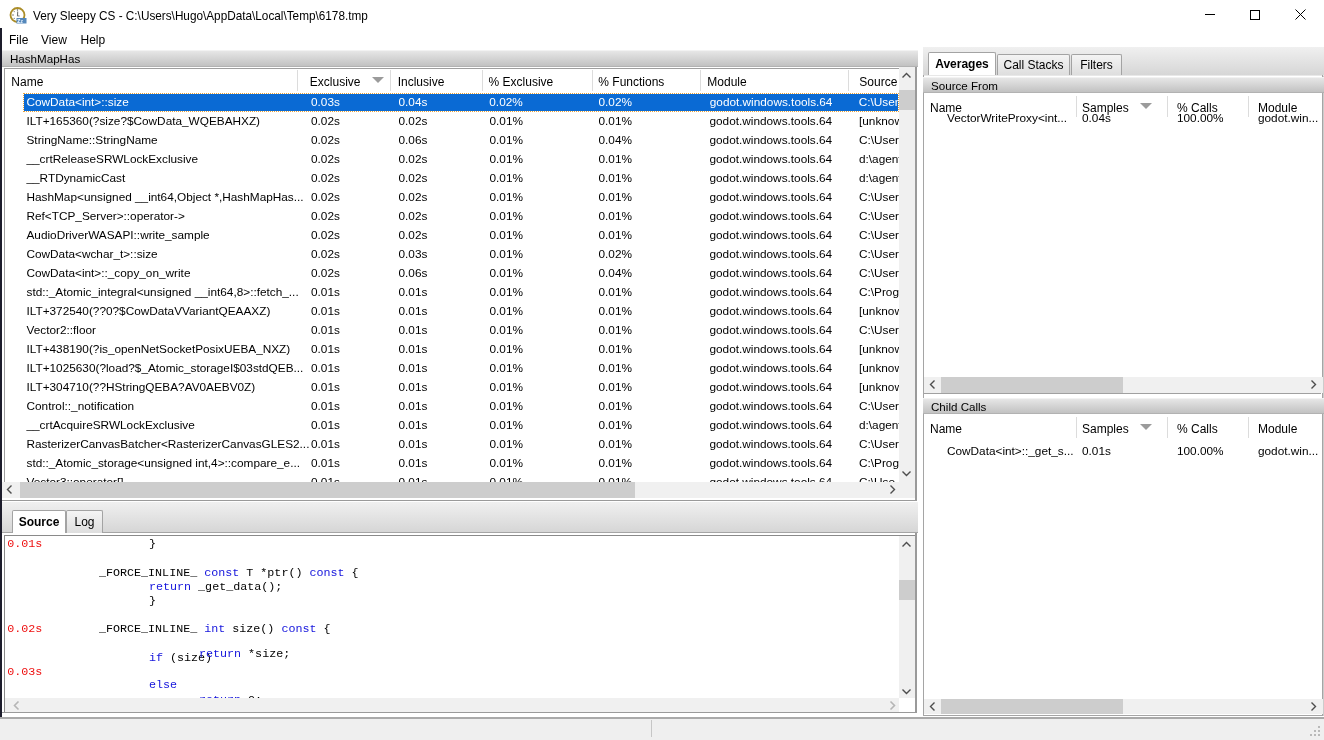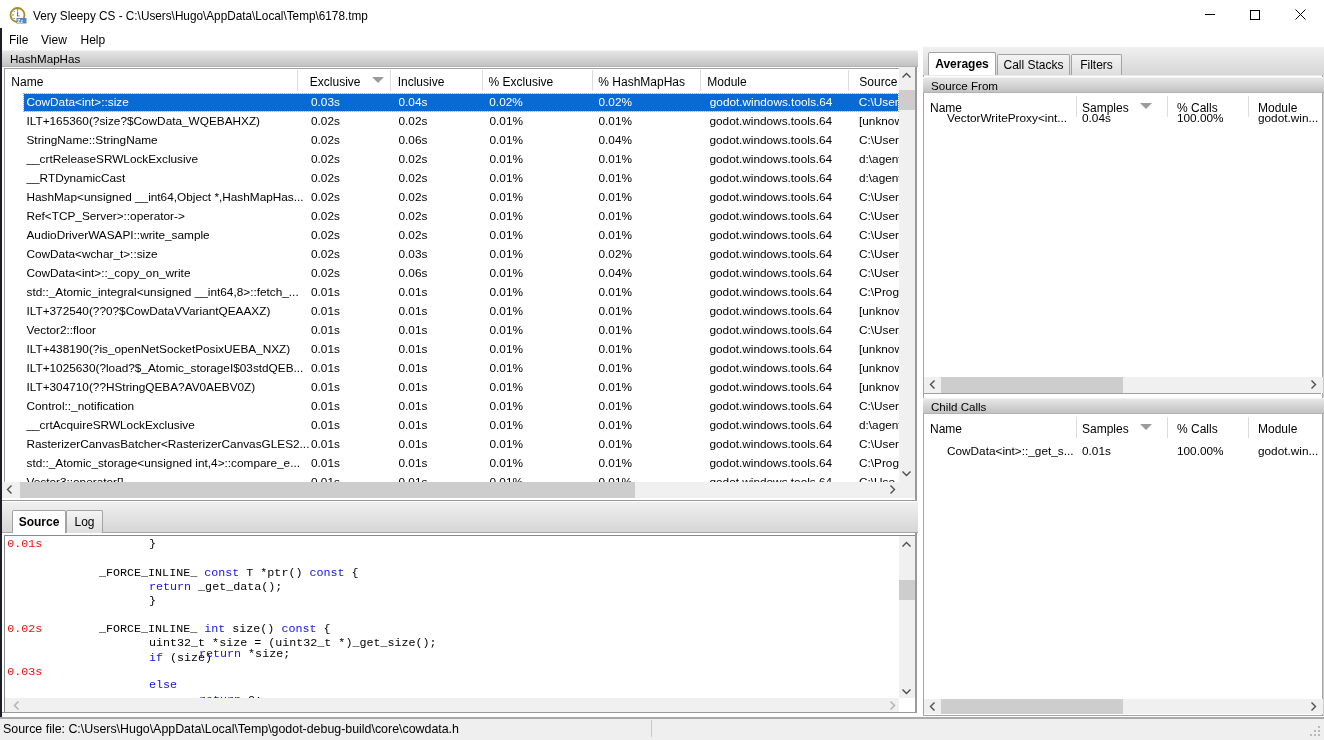--- a/index.html
+++ b/index.html
@@ -55,21 +55,21 @@
 </div>
 
 <div class="abs" style="left:2px;top:67px;width:913px;height:433px;background:#fff;border-right:2px solid #9a9a9a;border-bottom:1px solid #9a9a9a" id="funcpane">
   <div class="abs" style="left:1.5px;top:0.5px;width:911px;height:1px;background:#9f9f9f"></div>
   <div class="abs" style="left:1.5px;top:0.5px;width:1px;height:430px;background:#9f9f9f"></div>
 
   <div class="hdrtxt" style="left:9.3px">Name</div>
   <div class="hdrtxt" style="left:307.8px">Exclusive</div>
   <div class="hdrtxt" style="left:395.7px">Inclusive</div>
   <div class="hdrtxt" style="left:486.6px">% Exclusive</div>
-  <div class="hdrtxt" style="left:596.3px">% HashMapHas</div>
+  <div class="hdrtxt" style="left:596.3px">% Functions</div>
   <div class="hdrtxt" style="left:705.3px">Module</div>
   <div class="hdrtxt" style="left:857.3px">Source</div>
   <div class="sortarr" style="left:370px;top:10px"></div>
   <div class="hdiv" style="left:295px"></div>
   <div class="hdiv" style="left:388px"></div>
   <div class="hdiv" style="left:480px"></div>
   <div class="hdiv" style="left:590px"></div>
   <div class="hdiv" style="left:698px"></div>
   <div class="hdiv" style="left:846px"></div>
 
@@ -125,21 +125,20 @@
   <div class="abs" style="left:1.5px;top:1.5px;width:911px;height:1px;background:#8a8a8a"></div>
   <div class="abs" style="left:1.5px;top:1.5px;width:1px;height:178px;background:#8a8a8a"></div>
   <div class="abs" style="left:0;top:0;width:897px;height:165px;overflow:hidden" id="srccode">
     <div class="mono abs" style="left:147px;top:4.3px;line-height:14.2px">}</div>
       <div class="mono abs ann" style="left:5.2px;top:4.3px;line-height:14.2px">0.01s</div>
     <div class="mono abs" style="left:97px;top:32.6px;line-height:14.2px">_FORCE_INLINE_ <span class="kw">const</span> T *ptr() <span class="kw">const</span> {</div>
     <div class="mono abs" style="left:147px;top:46.8px;line-height:14.2px"><span class="kw">return</span> _get_data();</div>
     <div class="mono abs" style="left:147px;top:60.9px;line-height:14.2px">}</div>
     <div class="mono abs" style="left:97px;top:89.2px;line-height:14.2px">_FORCE_INLINE_ <span class="kw">int</span> size() <span class="kw">const</span> {</div>
       <div class="mono abs ann" style="left:5.2px;top:89.2px;line-height:14.2px">0.02s</div>
-    <div class="mono abs" style="left:147px;top:103.3px;line-height:14.2px">uint32_t *size = (uint32_t *)_get_size();</div>
     <div class="mono abs" style="left:147px;top:117.5px;line-height:14.2px"><span class="kw">if</span> (size)</div>
     <div class="mono abs" style="left:197px;top:114px;line-height:14.2px"><span class="kw">return</span> *size;</div>
       <div class="mono abs ann" style="left:5.2px;top:131.7px;line-height:14.2px">0.03s</div>
     <div class="mono abs" style="left:147px;top:145px;line-height:14.2px"><span class="kw">else</span></div>
     <div class="mono abs" style="left:197px;top:160.0px;line-height:14.2px"><span class="kw">return</span> 0;</div>
   </div>
 
   <div class="abs sb" style="left:897px;top:2.5px;width:16px;height:162.5px">
     <svg class="abs" style="left:2px;top:5px" width="11" height="7" viewBox="0 0 11 7">
         <path d="M1.5 5.5 L5.5 1.5 L9.5 5.5" stroke="#4d4d4d" stroke-width="1.4" fill="none"></path>
@@ -222,21 +221,20 @@
       </svg>
     <svg class="abs" style="left:386px;top:2px" width="7" height="11" viewBox="0 0 7 11">
         <path d="M1.5 1.5 L5.5 5.5 L1.5 9.5" stroke="#4d4d4d" stroke-width="1.4" fill="none"></path>
       </svg>
     <div class="sbthumb" style="left:17px;top:0;width:182px;height:15px"></div>
   </div>
 </div>
 
 <div class="abs" style="left:0;top:717px;width:1324px;height:2px;background:#a9a9a9"></div>
 <div class="abs" style="left:0;top:719px;width:1324px;height:21px;background:#efefef">
-  <div class="abs" style="left:3px;top:2.5px;font-size:12.4px">Source file: C:\Users\Hugo\AppData\Local\Temp\godot-debug-build\core\cowdata.h</div>
   <div class="abs" style="left:651px;top:1px;width:1px;height:17px;background:#c6c6c6"></div>
   <div class="abs" style="left:658px;top:20px;font-size:16px">Line 1</div>
   <svg class="abs" style="left:1309px;top:6px" width="13" height="13" viewBox="0 0 13 13">
   <g fill="#b9b9b9">
         <rect x="9" y="1" width="2" height="2"></rect>
         <rect x="9" y="5" width="2" height="2"></rect>
         <rect x="9" y="9" width="2" height="2"></rect>
         <rect x="5" y="5" width="2" height="2"></rect>
         <rect x="5" y="9" width="2" height="2"></rect>
         <rect x="1" y="9" width="2" height="2"></rect>

